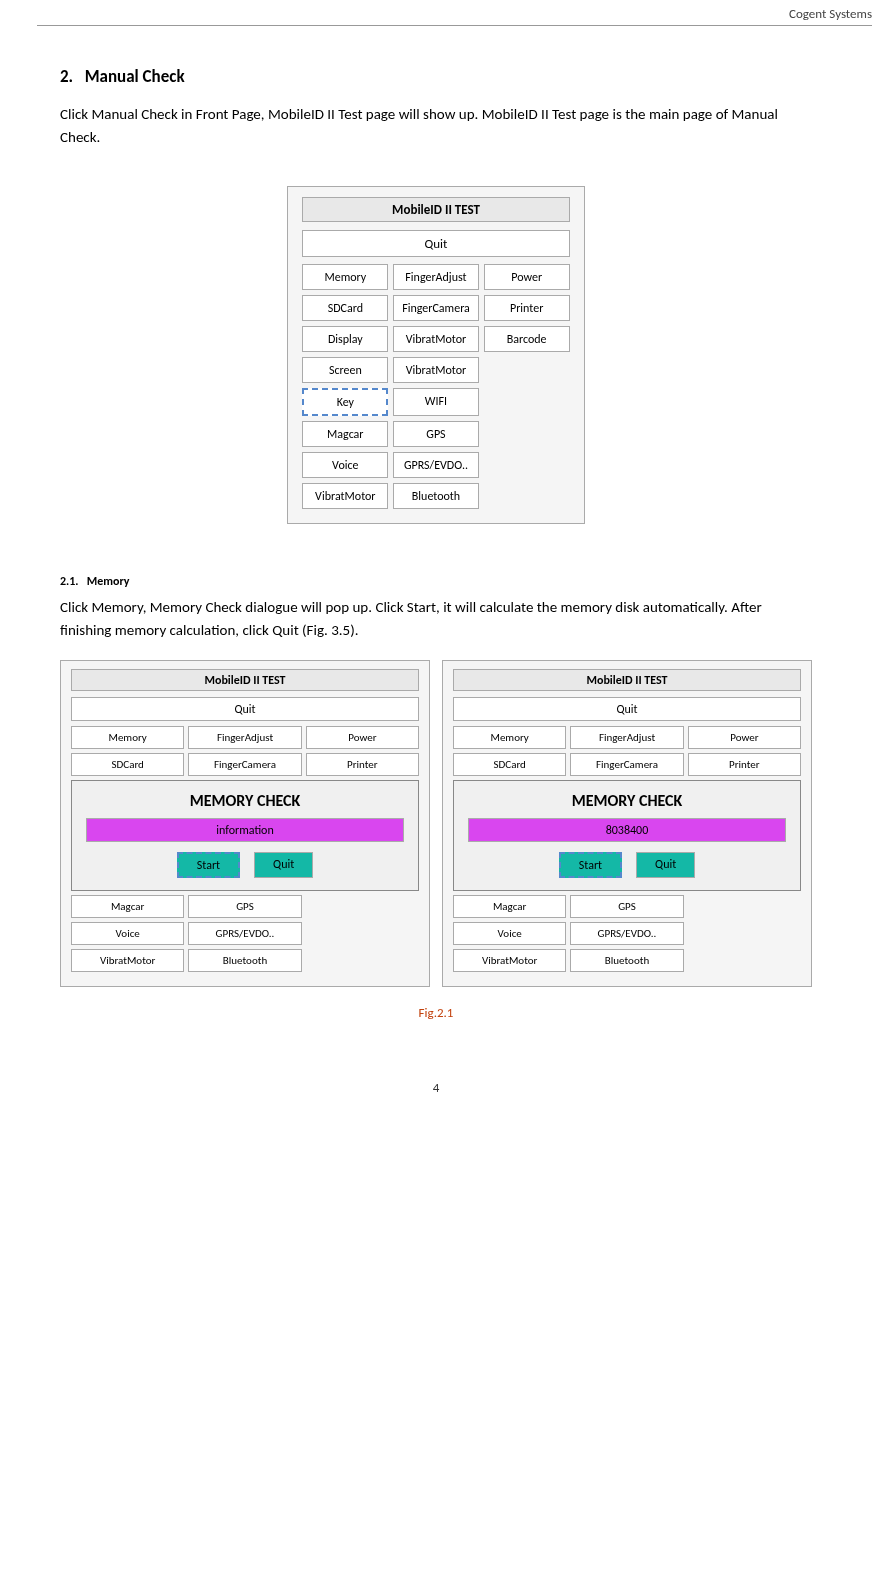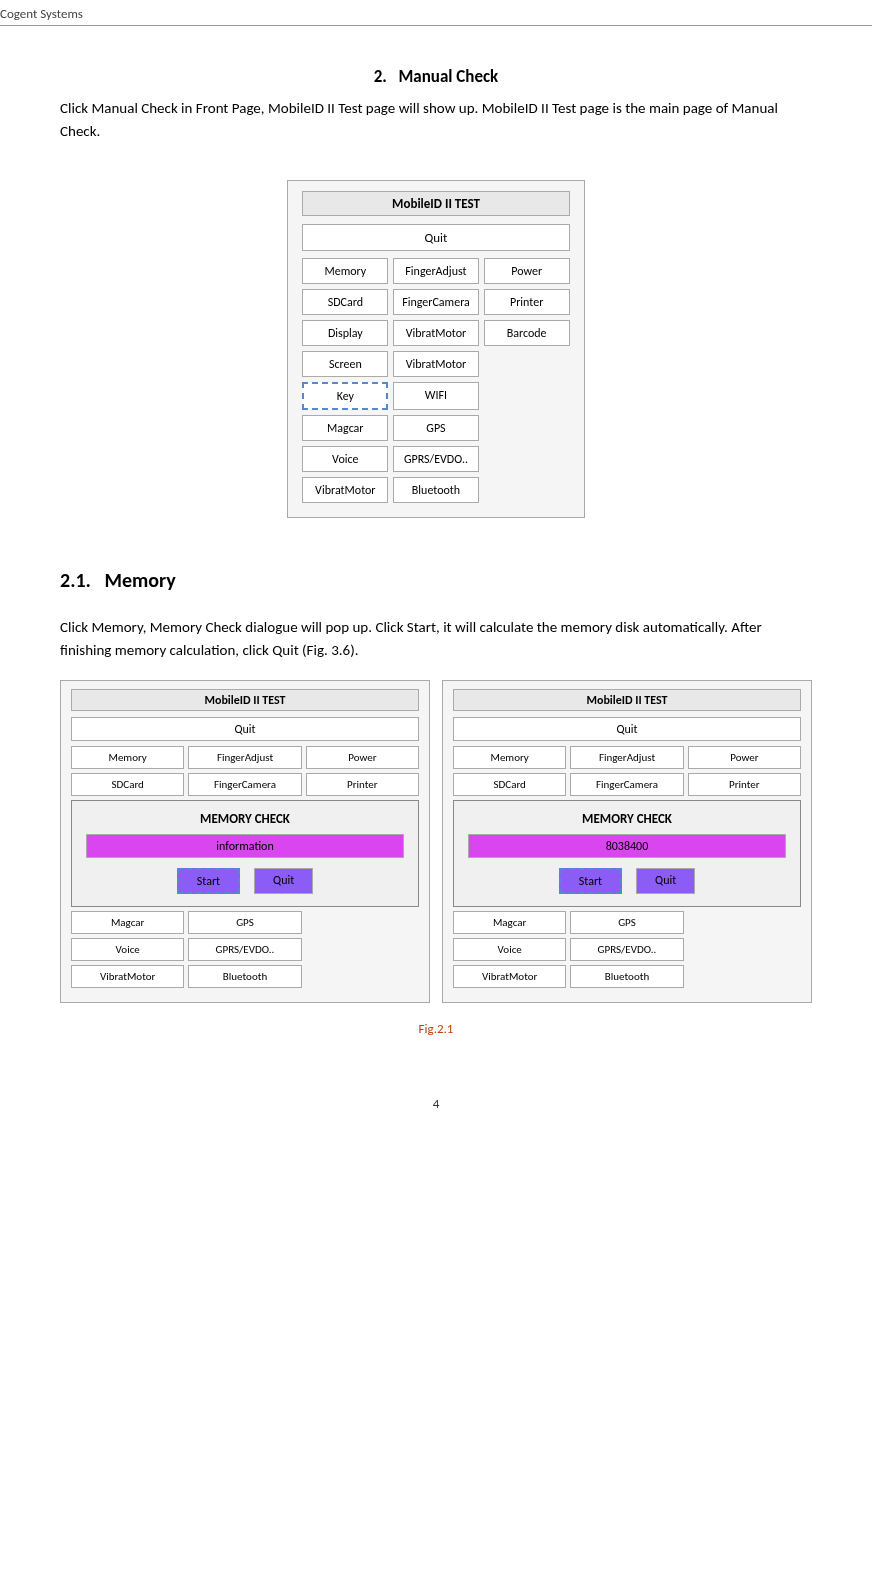--- a/index.html
+++ b/index.html
@@ -7,49 +7,49 @@
       font-family: 'Calibri', 'Segoe UI', Arial, sans-serif;
       font-size: 15px;
       background: #fff;
       color: #000;
       width: 872px;
       min-height: 1570px;
       position: relative;
     }
 
     .page-header {
-      text-align: left;
+      text-align: right;
       font-size: 13px;
       color: #444;
       border-bottom: 1px solid #999;
       padding: 6px 0 4px 0;
+      margin-left: 37px;
     }
 
     .page-content {
       padding: 40px 60px 60px 60px;
     }
 
     .section-title {
       font-size: 17px;
       font-weight: bold;
-      margin-bottom: 10px;
-      text-align: center;
+      margin-bottom: 16px;
     }
 
     .section-body {
       font-size: 15px;
       line-height: 1.55;
       margin-left: 0;
     }
 
     .subsection-title {
-      font-size: 20px;
+      font-size: 12px;
       font-weight: bold;
       margin-top: 32px;
-      margin-bottom: 24px;
+      margin-bottom: 8px;
     }
 
     
     .mobileid-panel {
       border: 1px solid #aaa;
       background: #f5f5f5;
       display: inline-block;
       padding: 10px 14px 14px 14px;
       margin: 18px auto 18px auto;
     }
@@ -160,21 +160,21 @@
     
     .memory-dialog {
       border: 1px solid #888;
       background: #f0f0f0;
       padding: 10px 14px 12px 14px;
       margin: 4px 0 4px 0;
     }
 
     .memory-dialog .dialog-title {
       text-align: center;
-      font-size: 13px;
+      font-size: 16px;
       font-weight: bold;
       margin-bottom: 8px;
     }
 
     .memory-dialog .info-field {
       border: 1px solid #aaa;
       background: #d946ef;
       text-align: center;
       font-size: 12px;
       padding: 4px 8px;
@@ -182,21 +182,21 @@
     }
 
     .memory-dialog .dialog-btns {
       display: flex;
       gap: 14px;
       justify-content: center;
     }
 
     .memory-dialog .dialog-btn {
       border: 2px dashed #5588cc;
-      background: #8b5cf6;
+      background: #14b8a6;
       font-size: 12px;
       padding: 4px 18px;
       text-align: center;
     }
 
     .memory-dialog .dialog-btn.plain {
       border: 1px solid #aaa;
       border-style: solid;
     }
 
@@ -285,21 +285,21 @@
       </div>
     </div>
   </div>
 
   <div style="margin-top: 18px;">
     <div class="subsection-title">
       <span>2.1.</span>
       &nbsp;
       <span>Memory</span>
     </div>
-    <div class="section-body">Click Memory, Memory Check dialogue will pop up. Click Start, it will calculate the memory disk automatically. After finishing memory calculation, click Quit (Fig. 3.6).</div>
+    <div class="section-body">Click Memory, Memory Check dialogue will pop up. Click Start, it will calculate the memory disk automatically. After finishing memory calculation, click Quit (Fig. 3.5).</div>
 
     <div class="fig-panels-wrapper">
       <div class="fig-row">
 
         <div class="fig-panel">
           <div class="panel-title">MobileID II TEST</div>
           <div class="quit-btn">Quit</div>
           <div class="btn-grid-sm">
             <div class="btn-sm">Memory</div>
             <div class="btn-sm">FingerAdjust</div>

